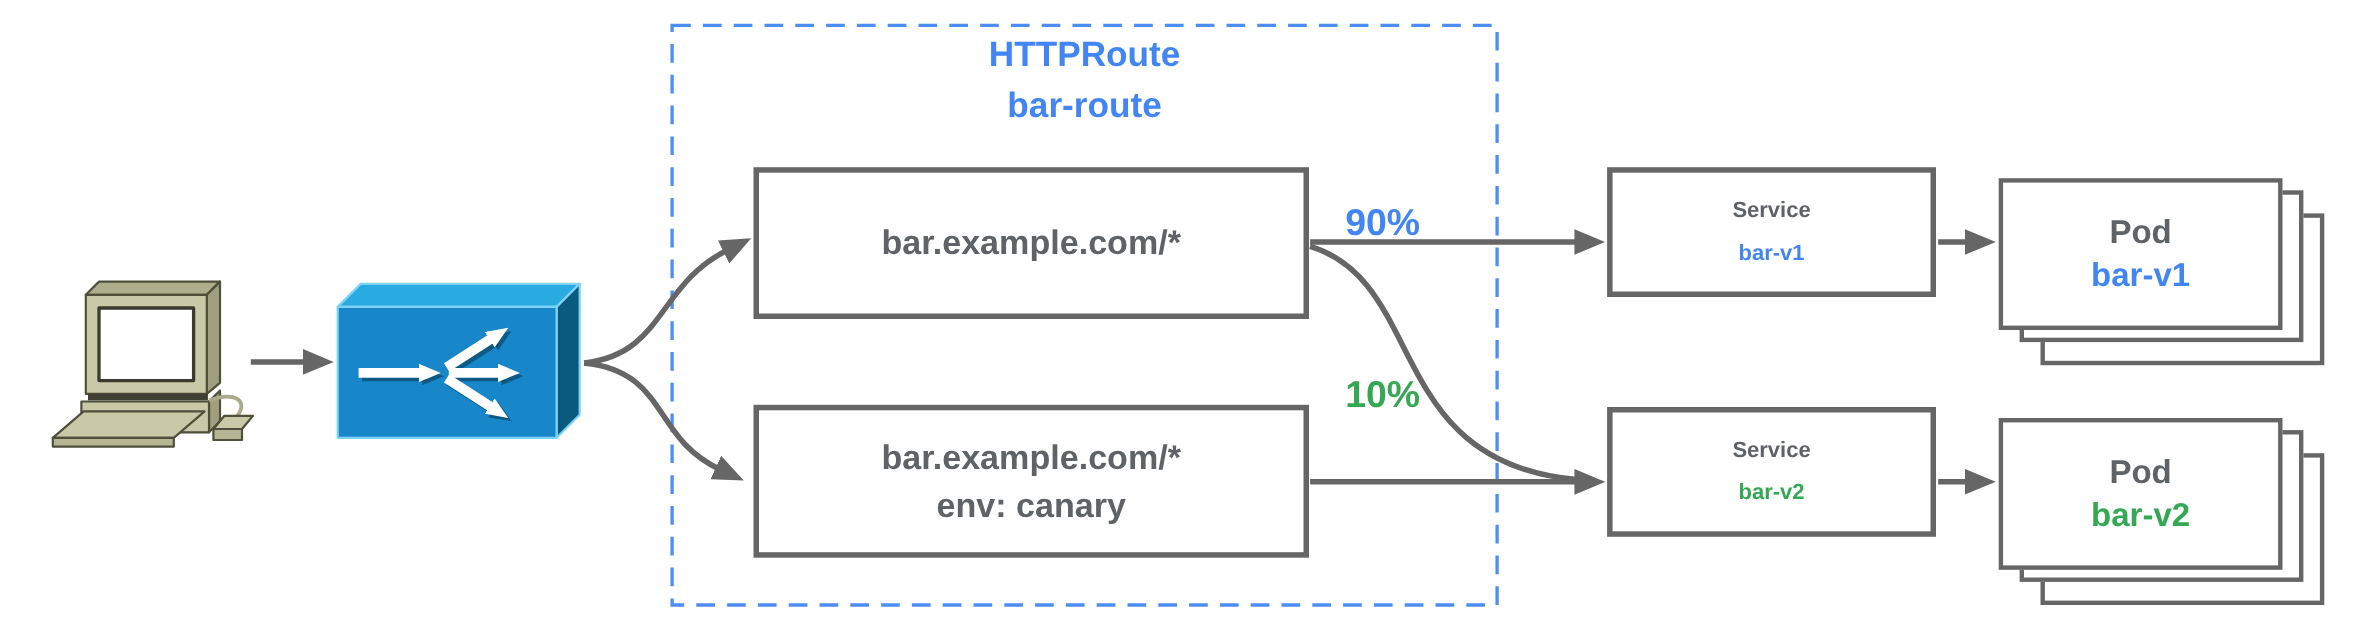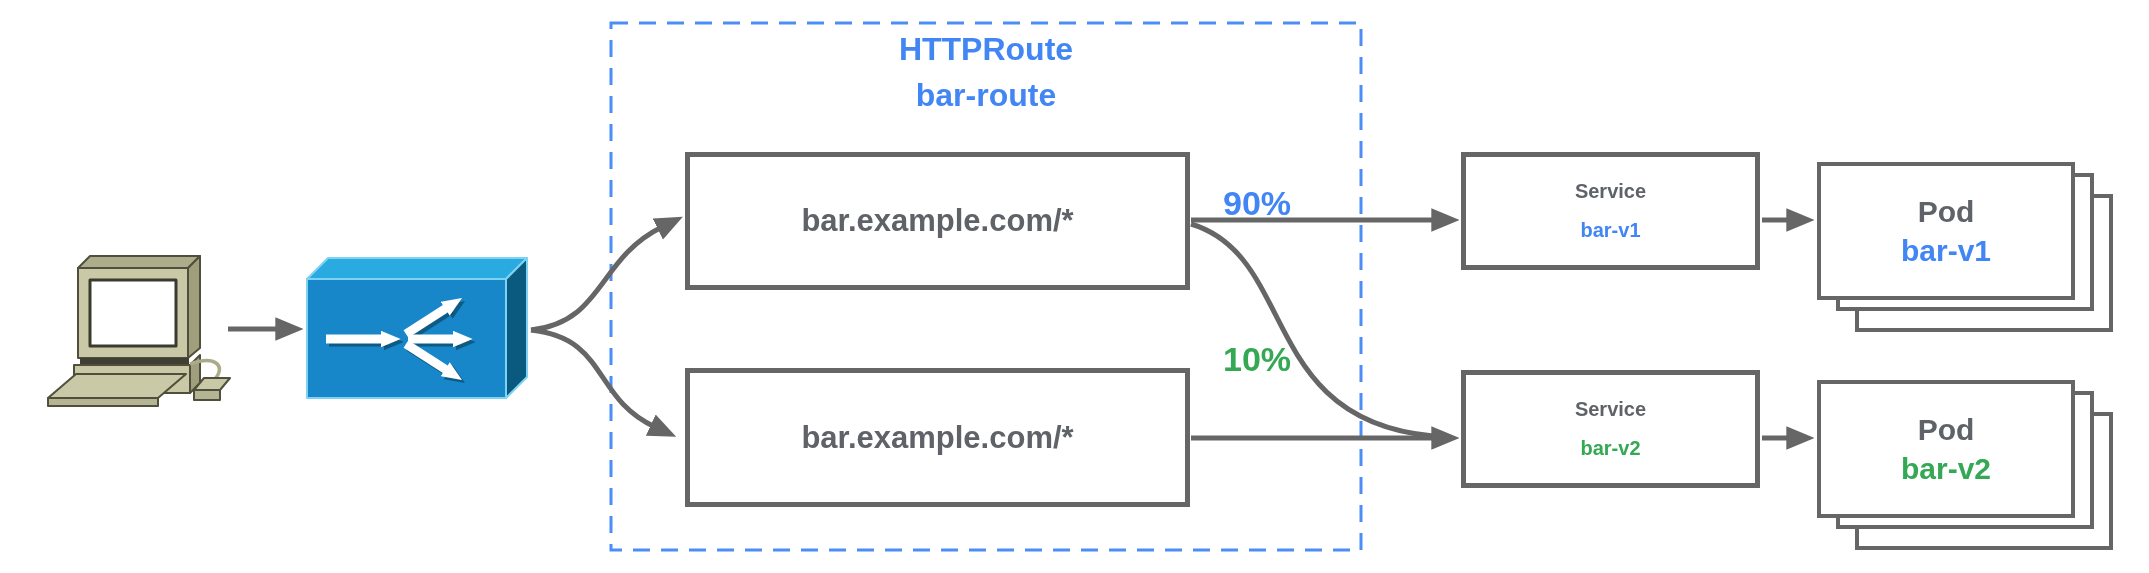--- a/index.html
+++ b/index.html
@@ -126,20 +126,21 @@
   <div class="abs route-title">
     <div class="blue">HTTPRoute</div>
     <div class="blue">bar-route</div>
   </div>
 
   <div class="abs box rule-box rule1">
     <div class="gray">bar.example.com/*</div>
   </div>
   <div class="abs box rule-box rule2">
     <div class="gray">bar.example.com/*</div>
+    <div class="gray">env: canary</div>
   </div>
 
   <div class="abs weight weight-90 blue">90%</div>
   <div class="abs weight weight-10 green">10%</div>
 
   <div class="abs box node service-v1">
     <div class="gray">Service</div>
     <div class="blue">bar-v1</div>
   </div>
   <div class="abs box node service-v2">

